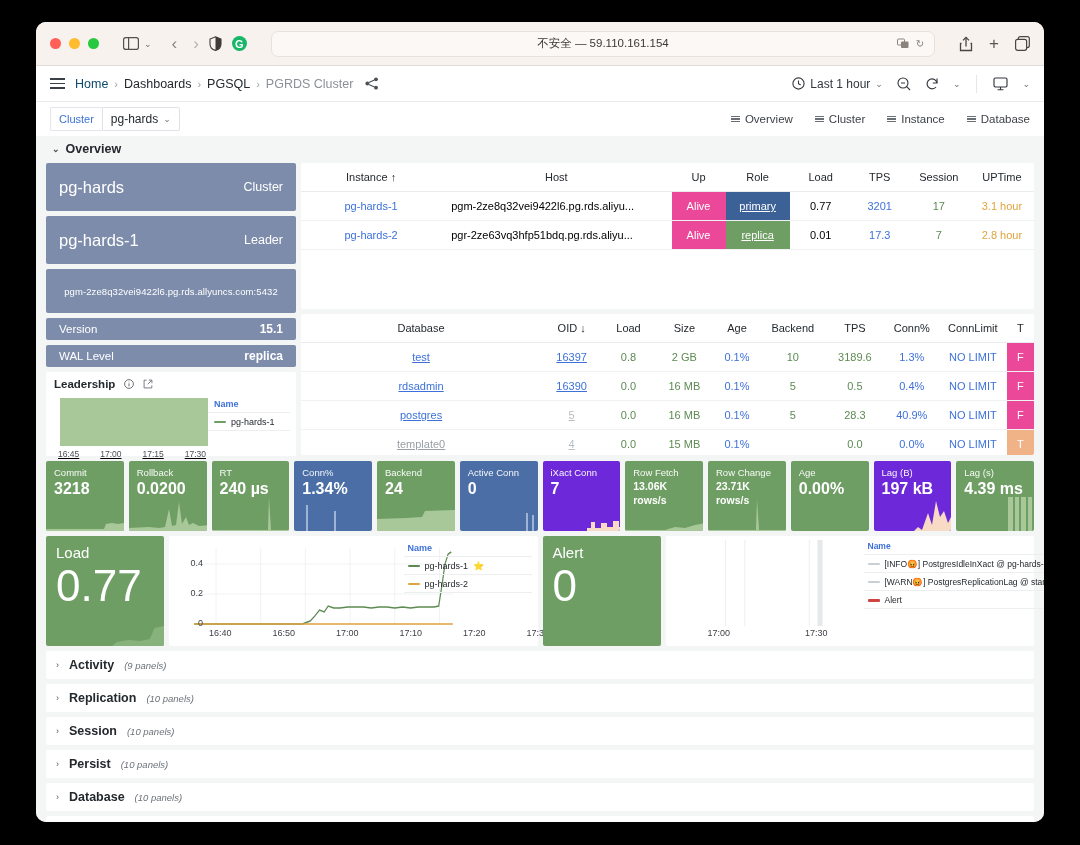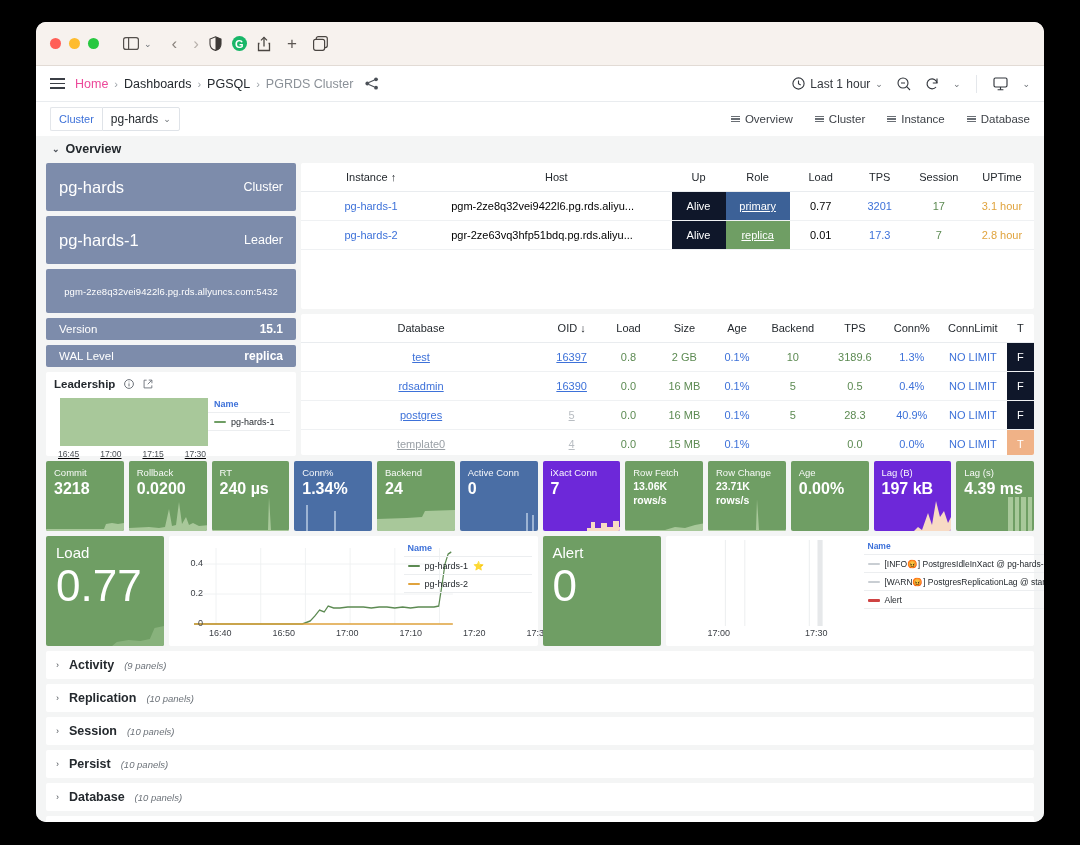--- a/index.html
+++ b/index.html
@@ -118,21 +118,21 @@
 
   
   table.gt { width:100%; border-collapse:collapse; font-size:11px; }
   table.gt th {
     font-weight:400; color:#24292e; font-size:11px;
     padding: 8px 6px; border-bottom:1px solid #e9ecef; text-align:center; white-space:nowrap;
   }
   table.gt td { padding: 8px 6px; text-align:center; border-bottom:1px solid #eff1f3; white-space:nowrap;}
   .lnk { color:#3d71d9; text-decoration:none;}
   .lnk.u { text-decoration:underline; }
-  .cell-green { background:#0f172a; color:#fff; }
+  .cell-green { background:#ec4899; color:#fff; }
   .cell-blue  { background:#3c6197; color:#fff; }
   .cell-orange{ background:#f0b287; color:#fff; }
   .cell-greenlt{background:#6f9e64; color:#fff;}
   .g-txt { color:#5c8a52; }
   .b-txt { color:#3d71d9; }
   .o-txt { color:#e0a33d; }
   .mut { color:#b8bdc2; }
   .mut2 { color:#9aa0a6; }
 
   .tblpanel { background:#fff; border-radius:2px; overflow:hidden; }
@@ -199,20 +199,32 @@
       <span>‹</span>
       <span class="fwd">›</span>
     </div>
     <span class="chrome-icn">
       <svg class="shieldicon" viewBox="0 0 13 15">
           <path d="M6.5.8 12 3v5c0 3.4-2.4 5.6-5.5 6.4C3.4 13.6 1 11.4 1 8V3z" fill="none" stroke="#3e3a37" stroke-width="1.1"></path>
           <path d="M6.5.8 12 3v5c0 3.4-2.4 5.6-5.5 6.4z" fill="#3e3a37"></path>
         </svg>
     </span>
     <span class="gicon">G</span>
+    <div class="addr">
+      <span class="txt">不安全 — 59.110.161.154</span>
+      <span class="right-icons">
+        <span>
+          <svg width="12" height="11" viewBox="0 0 12 11">
+              <rect x=".5" y="1" width="7" height="6" rx="1" fill="none" stroke="#8a837d"></rect>
+              <rect x="4" y="3.5" width="7.5" height="6.5" rx="1" fill="#8a837d"></rect>
+            </svg>
+        </span>
+        <span>↻</span>
+      </span>
+    </div>
     <div class="chrome-right">
       <span class="chrome-icn">
         <svg width="14" height="16" viewBox="0 0 14 16">
             <path d="M7 1.5v9" stroke="#4a4541" stroke-width="1.3" fill="none"></path>
             <path d="M4 4.4 7 1.4l3 3" stroke="#4a4541" stroke-width="1.3" fill="none"></path>
             <path d="M2.5 7.5h-1v7h11v-7h-1" stroke="#4a4541" stroke-width="1.3" fill="none"></path>
           </svg>
       </span>
       <span class="chrome-icn" style="font-size:17px;line-height:1;">+</span>
       <span class="chrome-icn">
@@ -224,21 +236,21 @@
     </div>
   </div>
 
   <div class="gtop">
     <div class="hamburger">
         <i></i>
         <i></i>
         <i></i>
       </div>
     <div class="crumbs">
-      <a class="lnk0" style="color:#ec4899">Home</a>
+      <a class="lnk0" style="color:#0c4a6e">Home</a>
       <span class="sep">›</span>
       <a style="color:#24292e">Dashboards</a>
       <span class="sep">›</span>
       <a style="color:#24292e">PGSQL</a>
       <span class="sep">›</span>
       <span class="cur">PGRDS Cluster</span>
       <span class="share-ic">
         <svg width="14" height="13" viewBox="0 0 14 13">
             <circle cx="11" cy="2.3" r="1.9" fill="#4b5057"></circle>
             <circle cx="11" cy="10.7" r="1.9" fill="#4b5057"></circle>

